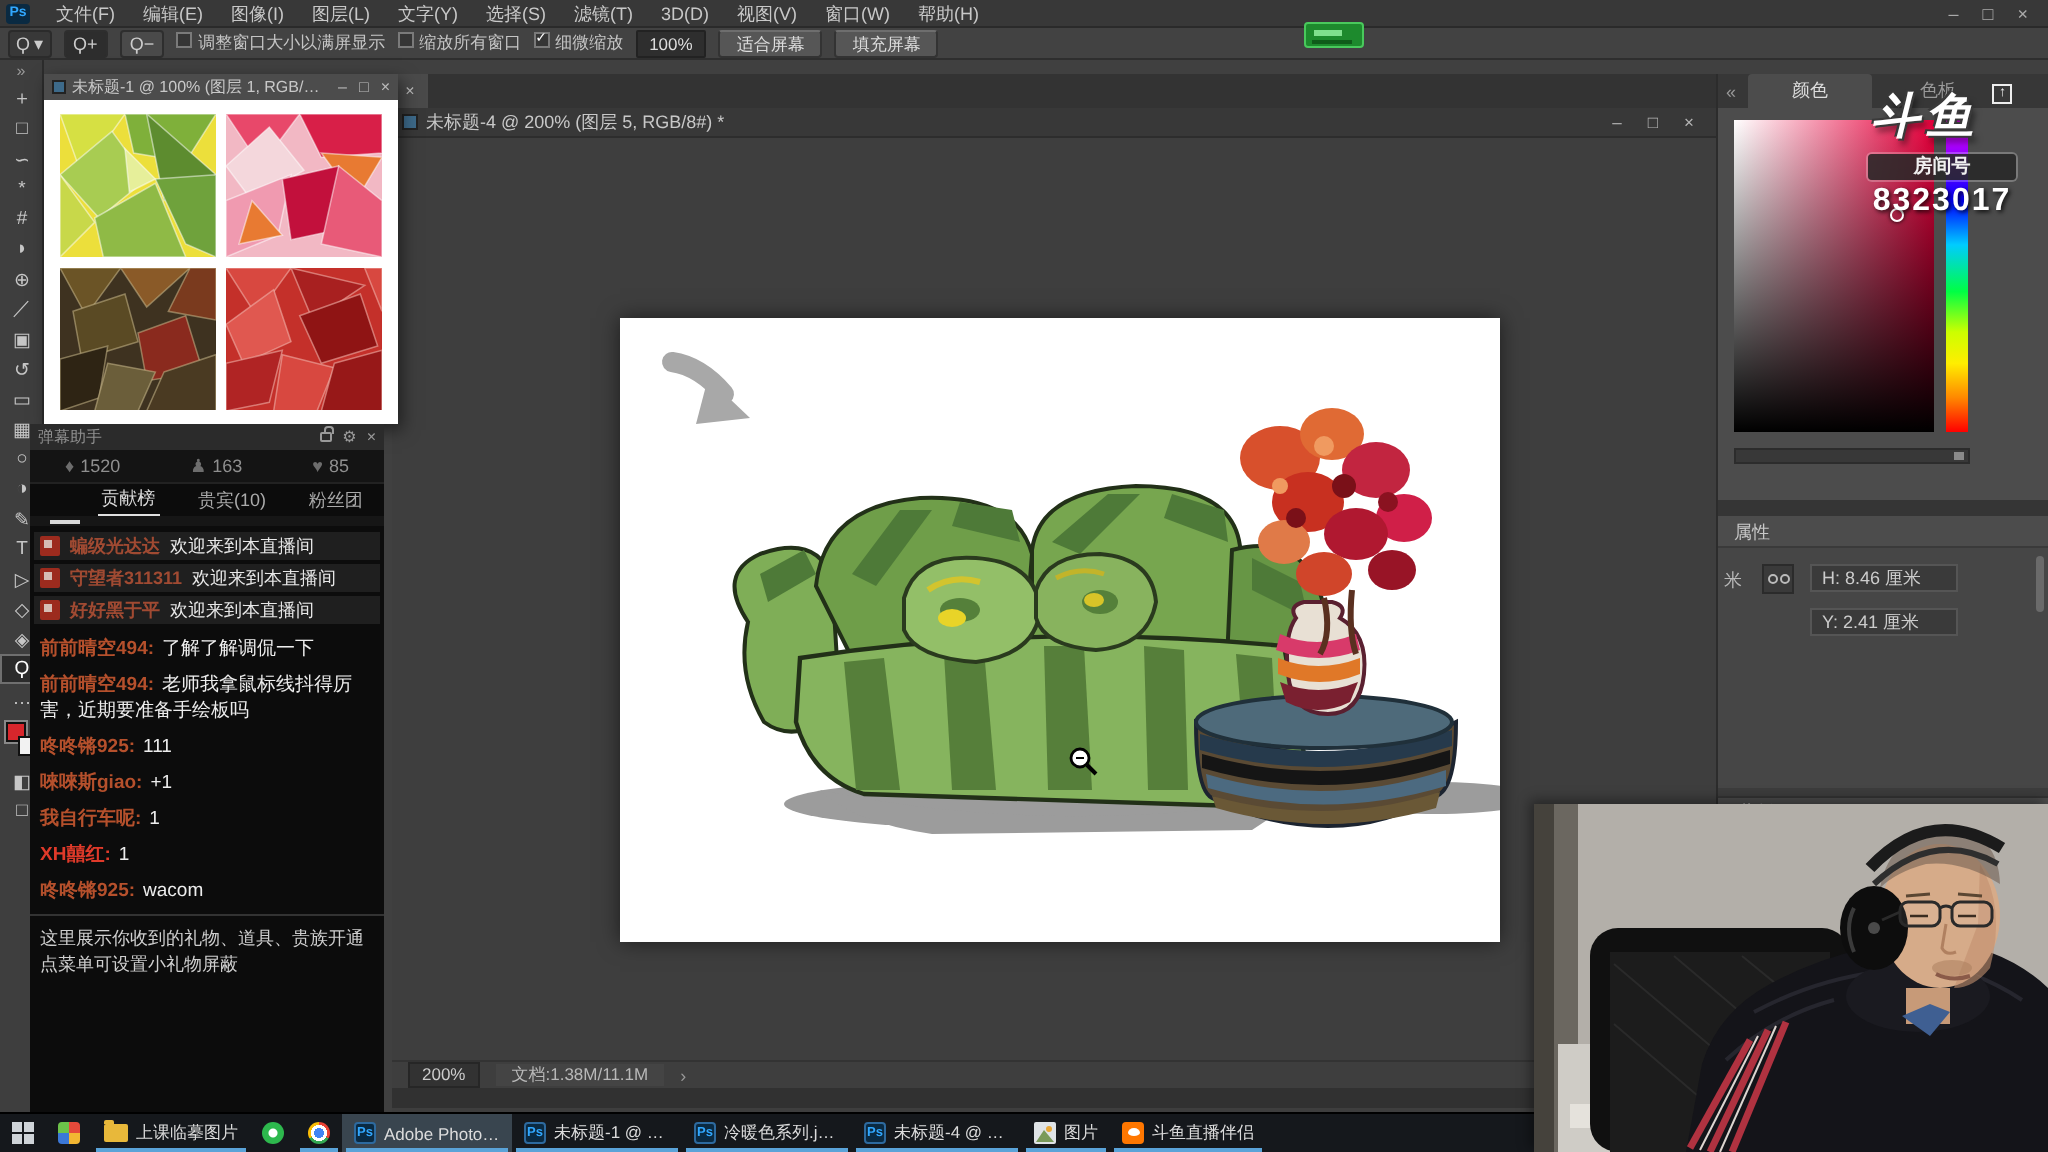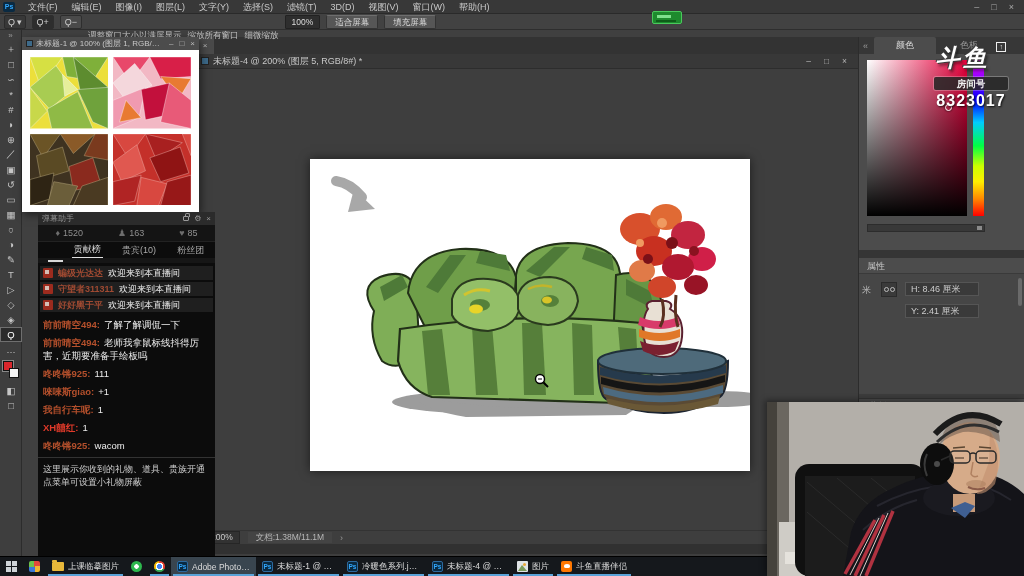--- a/index.html
+++ b/index.html
@@ -13,21 +13,21 @@
   .menus { display:flex; }
   .menu { color:#c8c8c8; font-size:9px; padding:0 7px; line-height:14px; }
   .win-controls { margin-left:auto; display:flex; gap:12px; padding-right:10px; color:#aaa; font-size:9px; }
   .win-controls span { cursor:default; }
 
   
   .optionsbar { position:absolute; left:0; top:14px; width:1024px; height:16px; background:#424242; display:flex; align-items:center; gap:6px; padding-left:4px; z-index:14; border-bottom:1px solid #2e2e2e; }
   .opt-tool { display:flex; align-items:center; gap:2px; color:#ccc; font-size:9px; padding:1px 3px; background:#383838; border:1px solid #2b2b2b; border-radius:2px;}
   .opt-btn-ico { color:#ccc; font-size:9px; padding:0 4px; border:1px solid #2e2e2e; background:#4a4a4a; border-radius:2px; line-height:12px;}
   .opt-btn-ico.pressed { background:#2d2d2d; }
-  .cb { display:flex; align-items:center; gap:20px; color:#c4c4c4; font-size:8.5px;flex-direction:column; }
+  .cb { display:flex; align-items:flex-start; gap:3px; color:#c4c4c4; font-size:8.5px; }
   .cb .box { width:8px; height:8px; border:1px solid #7a7a7a; background:#353535; display:flex; align-items:center; justify-content:center; color:#fff; font-size:7px; line-height:8px; }
   .val-box { background:#2e2e2e; border:1px solid #222; color:#ddd; font-size:8.5px; padding:0 6px; line-height:12px; border-radius:1px; }
   .opt-btn { background:#565656; border:1px solid #333; border-top-color:#6e6e6e; color:#ddd; font-size:8.5px; padding:0 8px; line-height:12px; border-radius:2px; }
   .green-badge { position:absolute; left:652px; top:11px; width:30px; height:13px; background:#1d8a2d; border:1px solid #49c95c; border-radius:2px; z-index:30; overflow:hidden;}
   .green-badge i { position:absolute; left:4px; top:3px; width:14px; height:3px; background:#7fe08d; }
   .green-badge em { position:absolute; left:3px; top:8px; width:20px; height:2px; background:#0f5c1a; }
 
   
   .watermark { position:absolute; left:920px; top:42px; width:102px; z-index:45; text-align:center; }
   .dy-logo { color:#fff; font-size:24px; font-weight:900; font-style:italic; letter-spacing:3px; text-shadow:1px 1px 0 #3a3a3a,-1px -1px 0 #3a3a3a,2px 3px 3px rgba(0,0,0,.55); }
@@ -47,21 +47,21 @@
   
   .doc1 { position:absolute; left:22px; top:37px; width:177px; height:175px; z-index:20; box-shadow:2px 3px 8px rgba(0,0,0,.5); }
   .doc1 .title { height:13px; background:#4c4c4c; display:flex; align-items:center; color:#c8c8c8; font-size:8px; padding:0 4px; gap:3px; }
   .doc1 .title .ticon { width:7px; height:7px; background:#3d6a8a; border:1px solid #222; }
   .doc1 .title .t { flex:1; white-space:nowrap; overflow:hidden; text-overflow:ellipsis; }
   .doc1 .title .c { color:#bbb; font-size:8px; margin-left:3px; }
   .doc1 .body { height:162px; background:#fff; padding:7px 8px; display:grid; grid-template-columns:1fr 1fr; grid-template-rows:1fr 1fr; gap:5px; }
   .doc1 svg { width:100%; height:100%; display:block; }
 
   
-  .danmu { position:absolute; left:38px; top:212px; width:177px; height:344px; background:#0c0c0c; z-index:20; }
+  .danmu { position:absolute; left:15px; top:212px; width:177px; height:344px; background:#0c0c0c; z-index:20; }
   .dm-head { height:13px; background:#2b2b2b; display:flex; align-items:center; padding:0 4px; }
   .dm-head .t { color:#8f8f8f; font-size:8px; flex:1; }
   .dm-head .ic { color:#9a9a9a; font-size:8px; margin-left:5px; line-height:13px;}
   .lock { width:6px; height:5px; border:1px solid #9a9a9a; border-radius:1px; position:relative; margin-left:5px;}
   .lock:before { content:""; position:absolute; left:1px; top:-4px; width:3px; height:3px; border:1px solid #9a9a9a; border-bottom:none; border-radius:2px 2px 0 0; }
   .dm-stats { height:17px; background:#141414; border-bottom:1px solid #222; display:flex; align-items:center; justify-content:space-around; }
   .dm-stats .st { display:flex; align-items:center; gap:3px; color:#8f8f8f; font-size:9px; }
   .dm-stats .st i { font-style:normal; color:#6d6d6d; font-size:9px; }
   .dm-tabs { height:16px; display:flex; align-items:center; justify-content:space-around;padding-left:25px; }
   .dm-tab { color:#aaa; font-size:9px; padding:1px 2px; }

